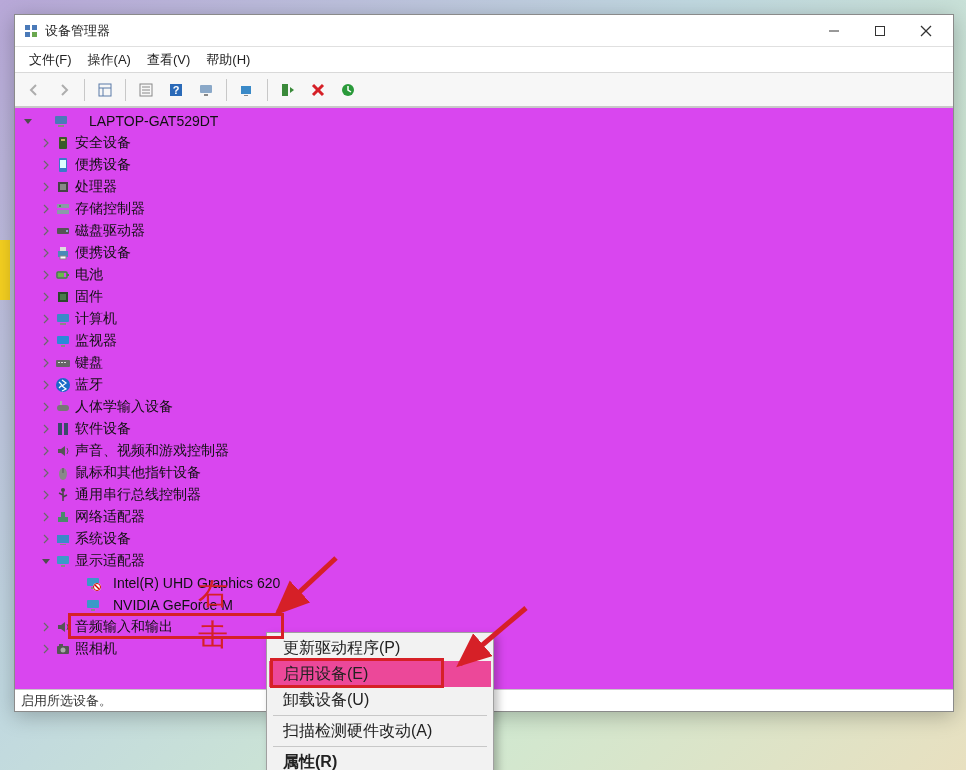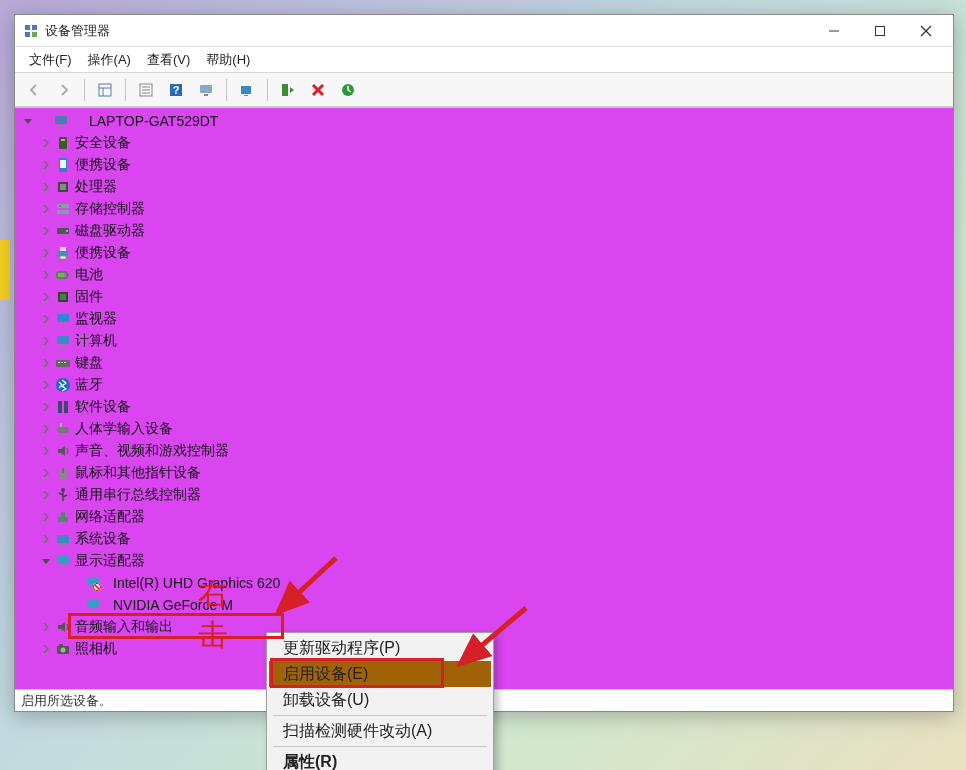--- a/index.html
+++ b/index.html
@@ -83,21 +83,21 @@
     position:absolute;
     left: 266px; top: 632px;
     width: 228px;
     background:#f2f2f2;
     border:1px solid #a0a0a0;
     box-shadow: 4px 4px 8px rgba(0,0,0,0.25);
     z-index: 50;
     padding: 2px;
   }
   .ctx-item { height:26px; display:flex; align-items:center; padding: 0 14px; color:#222; font-size:16px;}
-  .ctx-item.highlight { background:#a16207; }
+  .ctx-item.highlight { background:#ec4899; }
   .ctx-sep { height:1px; background:#c8c8c8; margin:2px 4px; }
   .ctx-item.bold { font-weight:bold; }
   
   .anno { position:absolute; pointer-events:none; z-index:60; }
   .red-box { border:3px solid #d62027; position:absolute; }
   .red-text { position:absolute; color:#d62027; font-size:30px; font-family:"SimSun","KaiTi",serif;margin-left:8px; }
   .arrow { position:absolute; }
 </style>
 </head>
 <body>
@@ -324,36 +324,36 @@
               </svg></span>
     <span class="node-label">固件</span>
   </div>
           <div class="node lvl1">
     <span class="expander">
               <svg width="10" height="10" viewBox="0 0 10 10">
                 <path d="M3 1 L7 5 L3 9" fill="none" stroke="#6a6a6a" stroke-width="1.2"></path>
               </svg>
             </span>
     <span class="dev-icon"><svg viewBox="0 0 16 16" width="16" height="16">
+                <rect x="2" y="3" width="12" height="8" rx="1" fill="#3a8ac8"></rect>
+                <rect x="5" y="12" width="6" height="2" fill="#888"></rect>
+              </svg></span>
+    <span class="node-label">计算机</span>
+  </div>
+          <div class="node lvl1">
+    <span class="expander">
+              <svg width="10" height="10" viewBox="0 0 10 10">
+                <path d="M3 1 L7 5 L3 9" fill="none" stroke="#6a6a6a" stroke-width="1.2"></path>
+              </svg>
+            </span>
+    <span class="dev-icon"><svg viewBox="0 0 16 16" width="16" height="16">
                 <rect x="2" y="3" width="12" height="8" rx="1" fill="#2a8ad8"></rect>
                 <rect x="6" y="12" width="4" height="2" fill="#888"></rect>
               </svg></span>
     <span class="node-label">监视器</span>
-  </div>
-          <div class="node lvl1">
-    <span class="expander">
-              <svg width="10" height="10" viewBox="0 0 10 10">
-                <path d="M3 1 L7 5 L3 9" fill="none" stroke="#6a6a6a" stroke-width="1.2"></path>
-              </svg>
-            </span>
-    <span class="dev-icon"><svg viewBox="0 0 16 16" width="16" height="16">
-                <rect x="2" y="3" width="12" height="8" rx="1" fill="#3a8ac8"></rect>
-                <rect x="5" y="12" width="6" height="2" fill="#888"></rect>
-              </svg></span>
-    <span class="node-label">计算机</span>
   </div>
           <div class="node lvl1">
     <span class="expander">
               <svg width="10" height="10" viewBox="0 0 10 10">
                 <path d="M3 1 L7 5 L3 9" fill="none" stroke="#6a6a6a" stroke-width="1.2"></path>
               </svg>
             </span>
     <span class="dev-icon"><svg viewBox="0 0 16 16" width="16" height="16">
                 <rect x="1" y="5" width="14" height="7" rx="1" fill="#666"></rect>
                 <rect x="3" y="7" width="2" height="1" fill="#ddd"></rect>
@@ -374,36 +374,36 @@
               </svg></span>
     <span class="node-label">蓝牙</span>
   </div>
           <div class="node lvl1">
     <span class="expander">
               <svg width="10" height="10" viewBox="0 0 10 10">
                 <path d="M3 1 L7 5 L3 9" fill="none" stroke="#6a6a6a" stroke-width="1.2"></path>
               </svg>
             </span>
     <span class="dev-icon"><svg viewBox="0 0 16 16" width="16" height="16">
+                <rect x="2" y="6" width="12" height="6" rx="3" fill="#777"></rect>
+                <rect x="5" y="2" width="2" height="4" fill="#aaa"></rect>
+              </svg></span>
+    <span class="node-label">人体学输入设备</span>
+  </div>
+          <div class="node lvl1">
+    <span class="expander">
+              <svg width="10" height="10" viewBox="0 0 10 10">
+                <path d="M3 1 L7 5 L3 9" fill="none" stroke="#6a6a6a" stroke-width="1.2"></path>
+              </svg>
+            </span>
+    <span class="dev-icon"><svg viewBox="0 0 16 16" width="16" height="16">
                 <rect x="3" y="2" width="4" height="12" fill="#3a4a6a"></rect>
                 <rect x="9" y="2" width="4" height="12" fill="#3a4a6a"></rect>
               </svg></span>
     <span class="node-label">软件设备</span>
-  </div>
-          <div class="node lvl1">
-    <span class="expander">
-              <svg width="10" height="10" viewBox="0 0 10 10">
-                <path d="M3 1 L7 5 L3 9" fill="none" stroke="#6a6a6a" stroke-width="1.2"></path>
-              </svg>
-            </span>
-    <span class="dev-icon"><svg viewBox="0 0 16 16" width="16" height="16">
-                <rect x="2" y="6" width="12" height="6" rx="3" fill="#777"></rect>
-                <rect x="5" y="2" width="2" height="4" fill="#aaa"></rect>
-              </svg></span>
-    <span class="node-label">人体学输入设备</span>
   </div>
           <div class="node lvl1">
     <span class="expander">
               <svg width="10" height="10" viewBox="0 0 10 10">
                 <path d="M3 1 L7 5 L3 9" fill="none" stroke="#6a6a6a" stroke-width="1.2"></path>
               </svg>
             </span>
     <span class="dev-icon"><svg viewBox="0 0 16 16" width="16" height="16">
                 <path d="M3 6 L6 6 L10 3 L10 13 L6 10 L3 10 Z" fill="#555"></path>
                 <path d="M12 5 Q14 8 12 11" stroke="#555" fill="none"></path>

